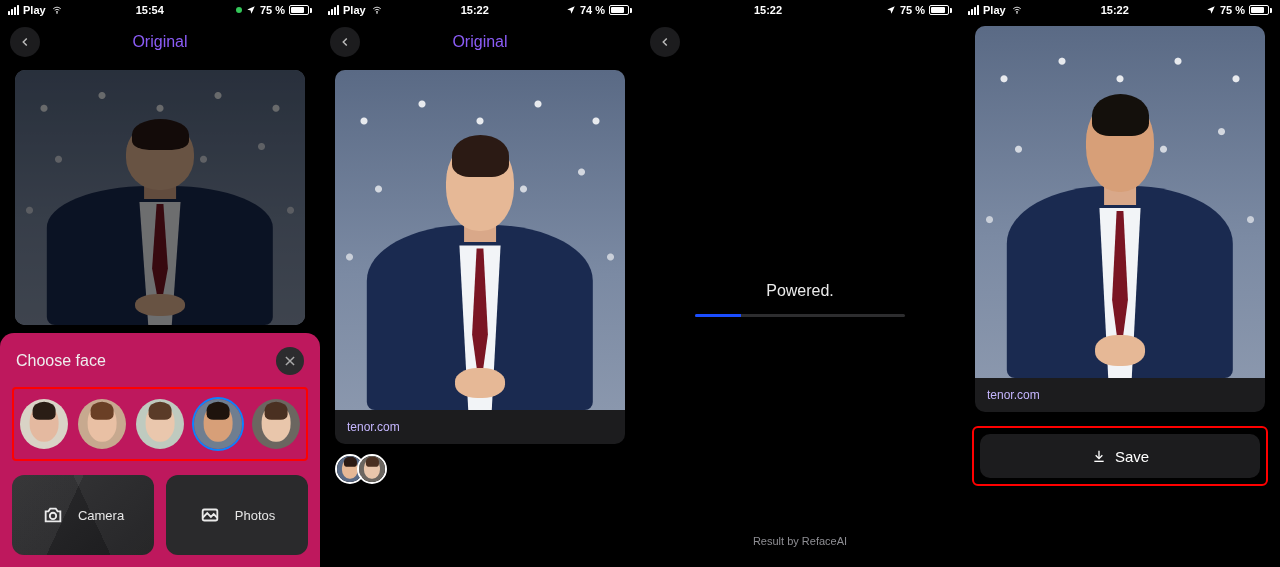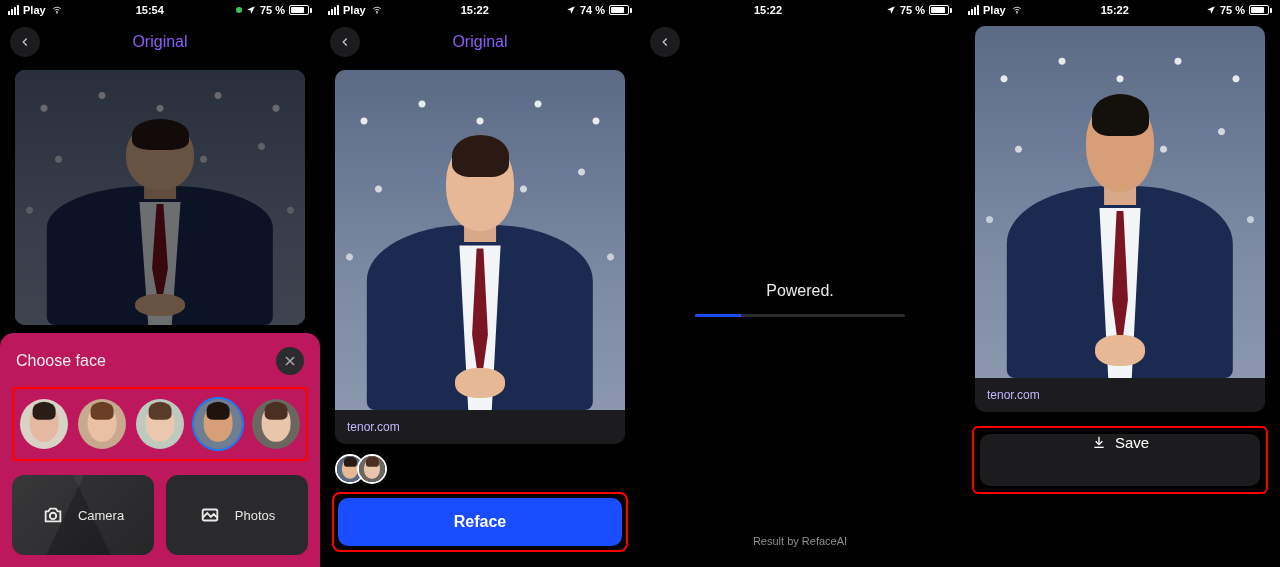--- a/index.html
+++ b/index.html
@@ -202,22 +202,22 @@
 
 .loader-area { flex: 1; display: flex; flex-direction: column; align-items: center; justify-content: center; }
 .loader-text { font-size: 16px; color: #eaeaea; margin-bottom: 14px; }
 .progress { width: 210px; height: 3px; background: #2d2d2f; border-radius: 2px; overflow: hidden; }
 .progress .bar { height: 100%; background: #1a4dff; }
 .powered { text-align: center; font-size: 11px; color: #8e8e93; padding-bottom: 20px; }
 
 
 .btn-row { display: flex; gap: 12px; margin: 14px 12px; padding: 6px; border: 2px solid #ff0000; border-radius: 6px; }
 .act-btn {
-  flex: 1; height: 52px; border-radius: 10px; background: #1c1c1e;
-  display: flex; justify-content: center; gap: 8px;
+  flex: 1; height: 44px; border-radius: 10px; background: #1c1c1e;
+  display: flex; align-items: center; justify-content: center; gap: 8px;
   font-size: 15px; color: #fff; font-weight: 500;
 }
 .act-btn svg { width: 16px; height: 16px; }
 
 .img-area.tall { height: 352px; }
 </style>
 </head>
 <body>
 
 <div class="pane">
@@ -399,25 +399,20 @@
           <div style="position:absolute;top:-8%;left:10%;right:10%;height:48%;border-radius:50% 50% 30% 30%;background:#2b1a14"></div>
         </div>
       </div>
       <div class="pf">
         <div class="fbg" style="position:absolute;inset:0;background:#6b6660"></div>
         <div style="position:absolute;left:50%;top:50%;transform:translate(-50%,-52%);width:62%;height:76%;border-radius:46%;background:#e9c6ab">
           <div style="position:absolute;top:-8%;left:10%;right:10%;height:48%;border-radius:50% 50% 30% 30%;background:#4a3021"></div>
         </div>
       </div>
     </div>
-  <div class="reface-wrap">
-    <div class="reface-btn">
-      <span>Reface</span>
-    </div>
-  </div>
 </div>
 
 <div class="pane">
   <div class="status-bar">
     <div class="status-left">
       <span class="signal" style="visibility:hidden;">
           <span class="bar b1"></span>
         </span>
     </div>
     <div>15:22</div>

